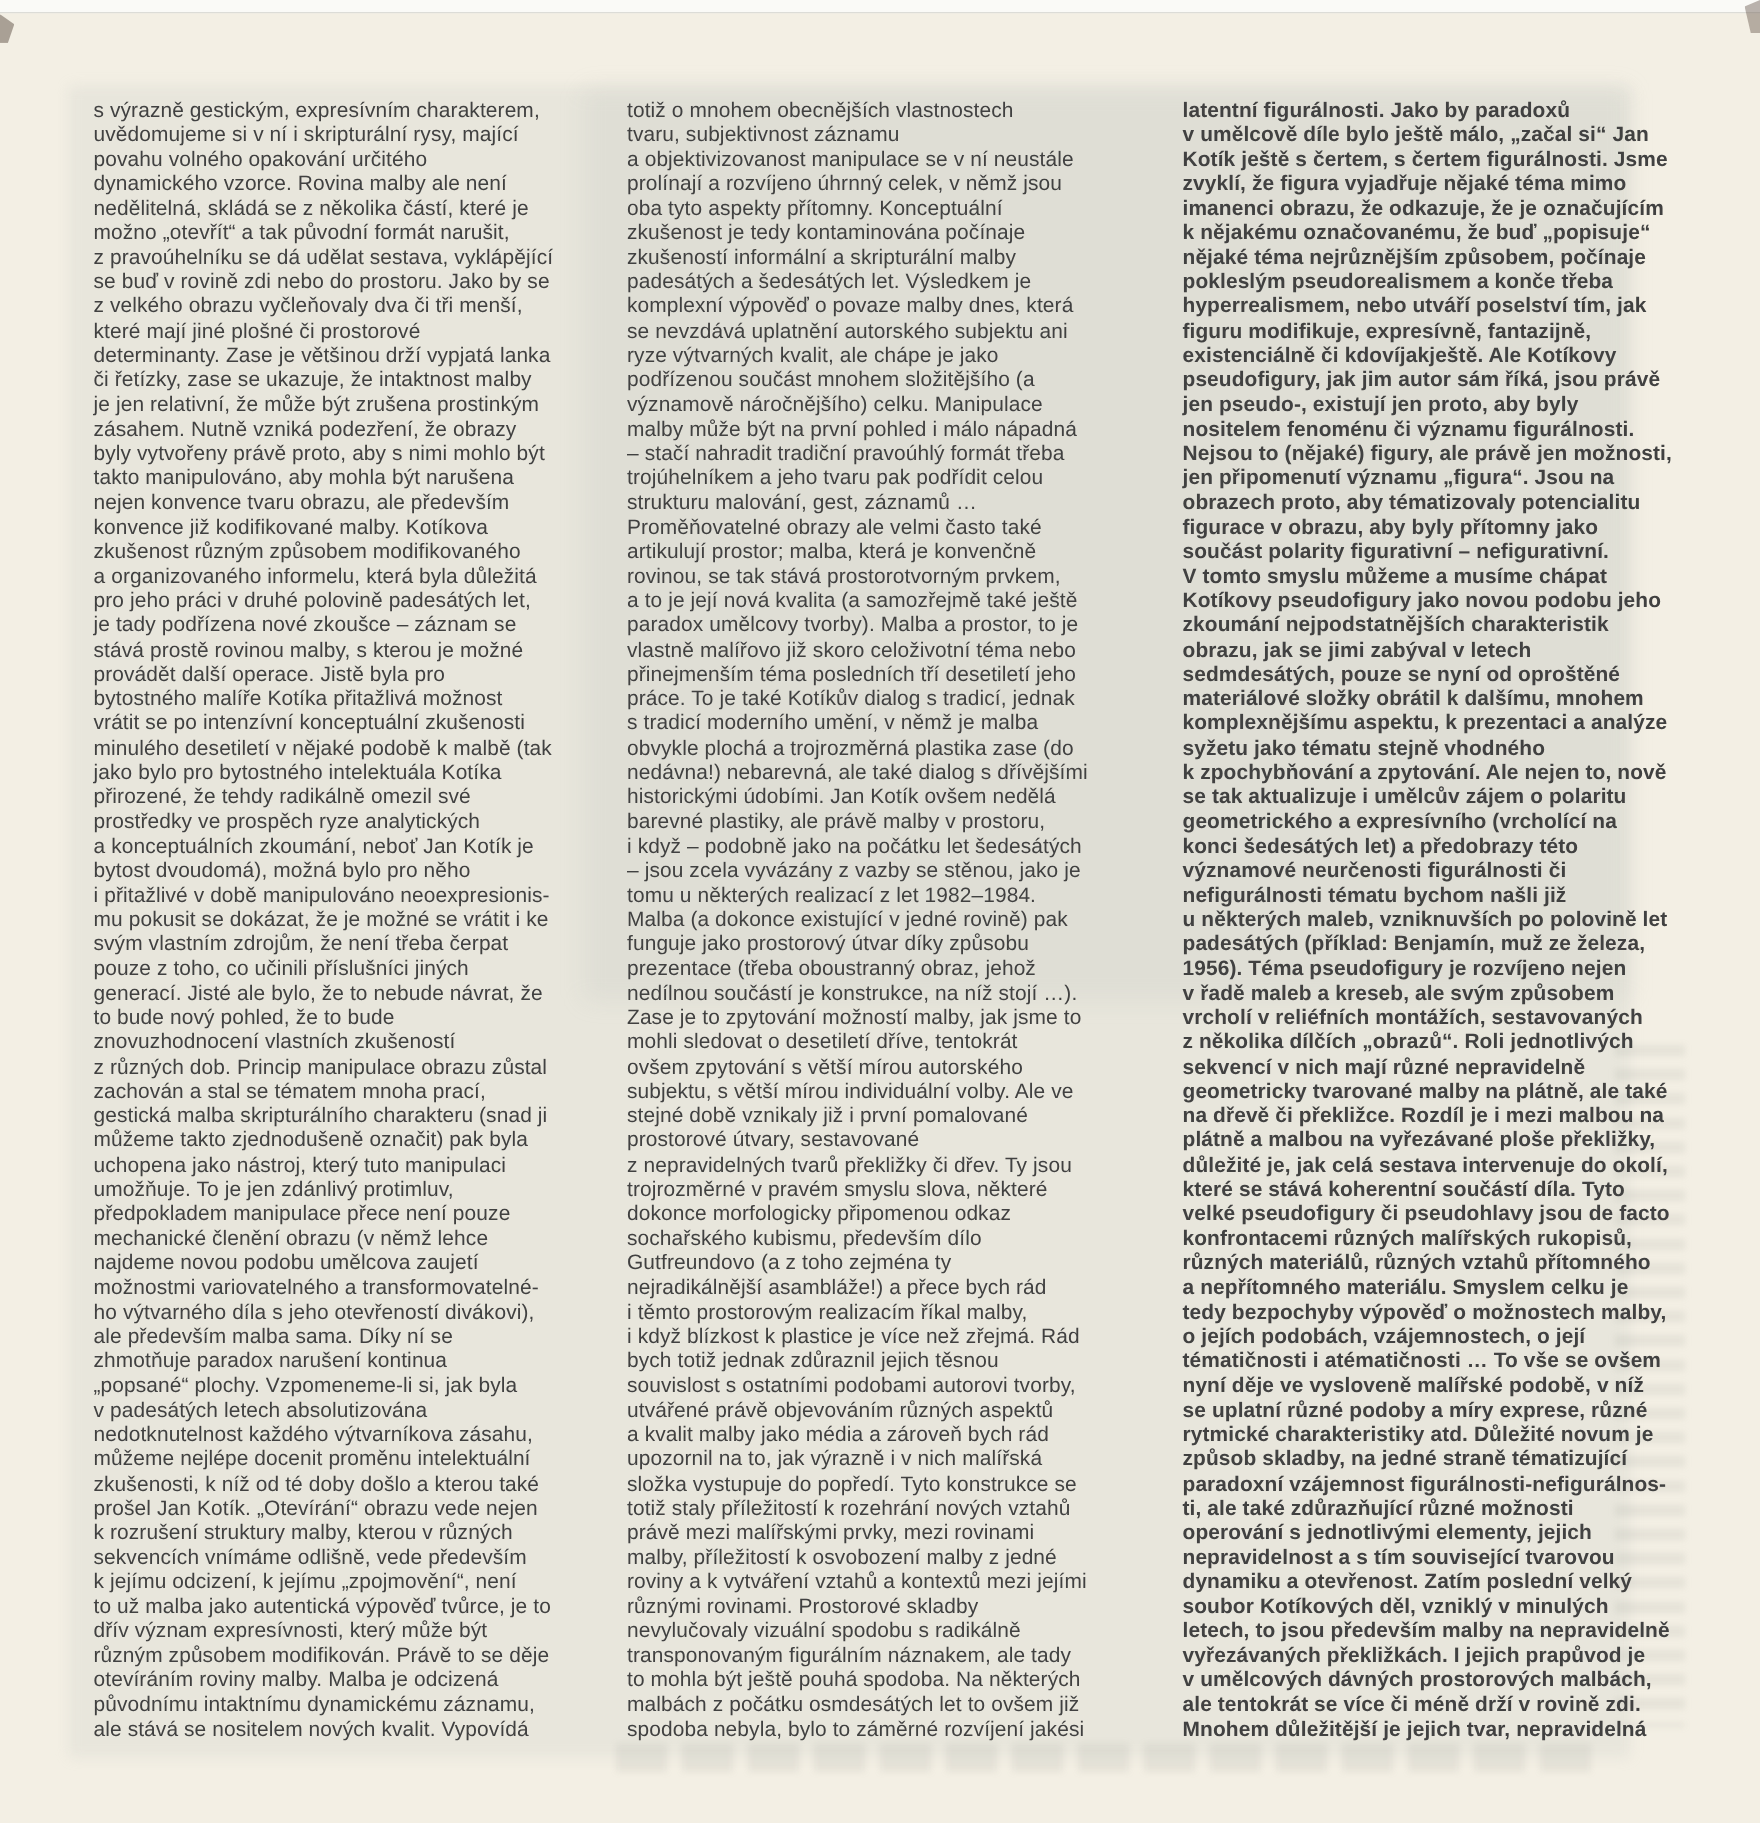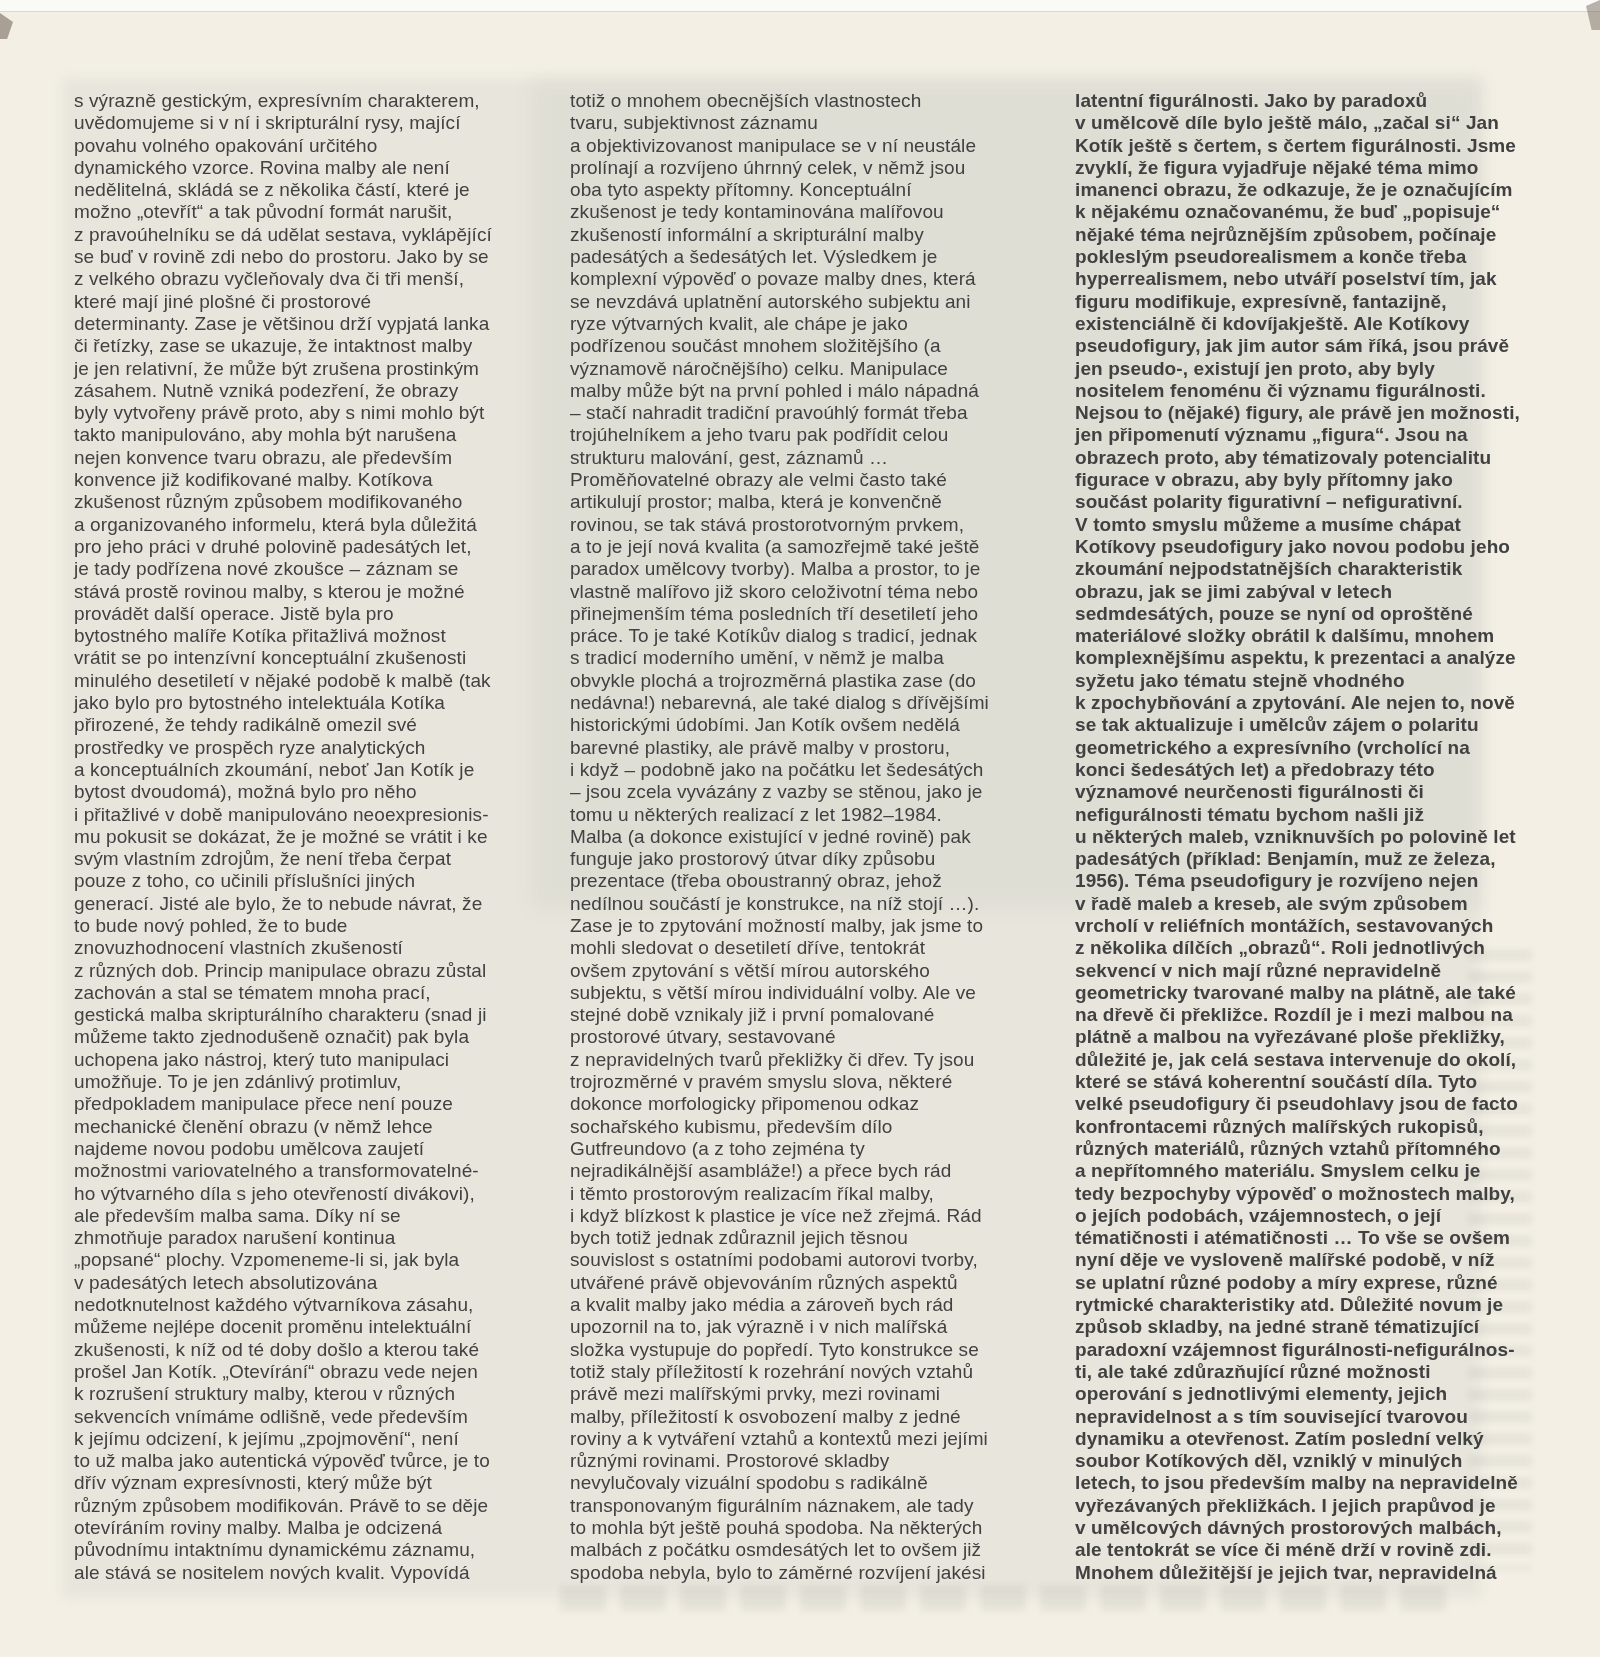--- a/index.html
+++ b/index.html
@@ -94,21 +94,21 @@
     color: var(--ink, #414141);
     font-size: 19px;
     line-height: 22.3px;
     letter-spacing: 0.1px;
   }
   .text-column .line {
     height: 22.3px;
     white-space: nowrap;
     overflow: visible;
   }
-  #col1 { left: 74px; }
+  #col1 { left: 85px; }
   #col2 { left: 570px; }
   #col3 { left: 1075px; font-weight: bold; }
 </style>
 </head>
 <body style="--paper: #f3efe4; --ink: #414141;">
 
 <div class="scan-top-strip"></div>
 <div class="corner-mark-left"></div>
 <div class="corner-mark-right"></div>
 <div class="scan-shade-main"></div>
@@ -185,21 +185,21 @@
     <div class="line">původnímu intaktnímu dynamickému záznamu,</div>
     <div class="line">ale stává se nositelem nových kvalit. Vypovídá</div>
   </div>
 
 <div id="col2" class="text-column">
     <div class="line">totiž o mnohem obecnějších vlastnostech</div>
     <div class="line">tvaru, subjektivnost záznamu</div>
     <div class="line">a objektivizovanost manipulace se v ní neustále</div>
     <div class="line">prolínají a rozvíjeno úhrnný celek, v němž jsou</div>
     <div class="line">oba tyto aspekty přítomny. Konceptuální</div>
-    <div class="line">zkušenost je tedy kontaminována malířovou</div>
+    <div class="line">zkušenost je tedy kontaminována počínaje</div>
     <div class="line">zkušeností informální a skripturální malby</div>
     <div class="line">padesátých a šedesátých let. Výsledkem je</div>
     <div class="line">komplexní výpověď o povaze malby dnes, která</div>
     <div class="line">se nevzdává uplatnění autorského subjektu ani</div>
     <div class="line">ryze výtvarných kvalit, ale chápe je jako</div>
     <div class="line">podřízenou součást mnohem složitějšího (a</div>
     <div class="line">významově náročnějšího) celku. Manipulace</div>
     <div class="line">malby může být na první pohled i málo nápadná</div>
     <div class="line">– stačí nahradit tradiční pravoúhlý formát třeba</div>
     <div class="line">trojúhelníkem a jeho tvaru pak podřídit celou</div>

